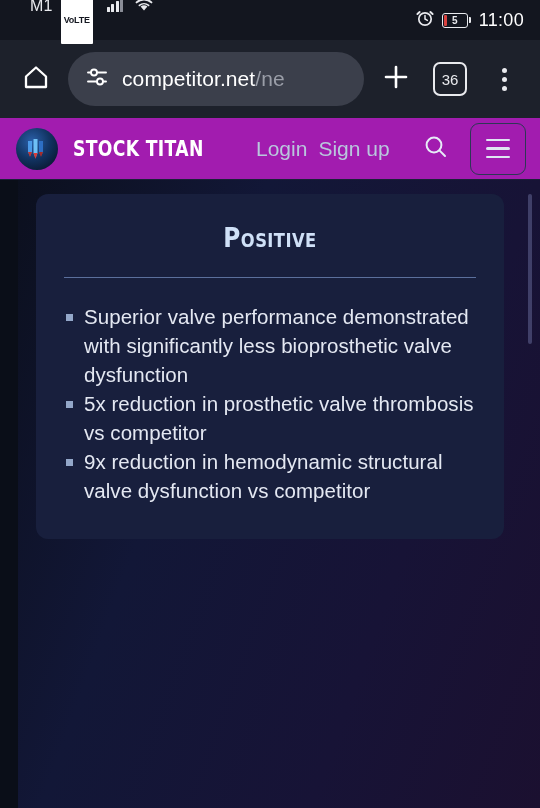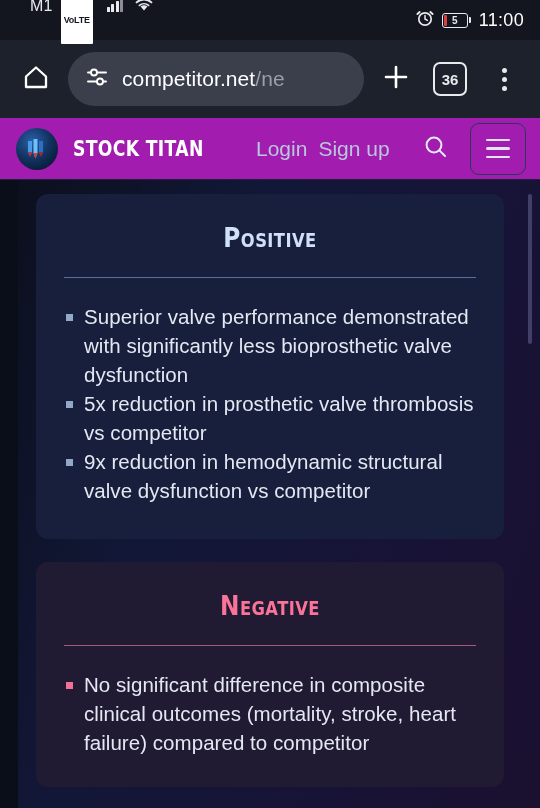--- a/index.html
+++ b/index.html
@@ -96,21 +96,21 @@
     white-space: nowrap;
     overflow: hidden;
     letter-spacing: .1px;
   }
   .url-text .path { color: #9a9ea8; }
   .tabcount {
     width: 34px; height: 34px;
     border: 2.4px solid #e9eaee;
     border-radius: 7px;
     display: flex; align-items: center; justify-content: center;
-    font-size: 15px; font-weight: bold; color: #e9eaee;
+    font-size: 15px; font-weight: normal; color: #e9eaee;
   }
   .kebab { display: flex; flex-direction: column; gap: 4px; align-items: center; }
   .kebab i { width: 5px; height: 5px; border-radius: 50%; background: #e9eaee; display: block; }
 
   
   .site-header {
     height: 62px;
     background: #a21caf;
     display: flex;
     align-items: center;
@@ -355,20 +355,13 @@
   <div class="card card-positive">
     <div class="card-title title-positive">Positive</div>
     <div class="divider divider-positive"></div>
     <ul class="points">
       <li>Superior valve performance demonstrated with significantly less bioprosthetic valve dysfunction</li>
       <li>5x reduction in prosthetic valve thrombosis vs competitor</li>
       <li>9x reduction in hemodynamic structural valve dysfunction vs competitor</li>
     </ul>
   </div>
 
-  <div class="card card-negative">
-    <div class="card-title title-negative">Negative</div>
-    <div class="divider divider-negative"></div>
-    <ul class="points">
-      <li>No significant difference in composite clinical outcomes (mortality, stroke, heart failure) compared to competitor</li>
-    </ul>
-  </div>
 </div>
 
 </body></html>

